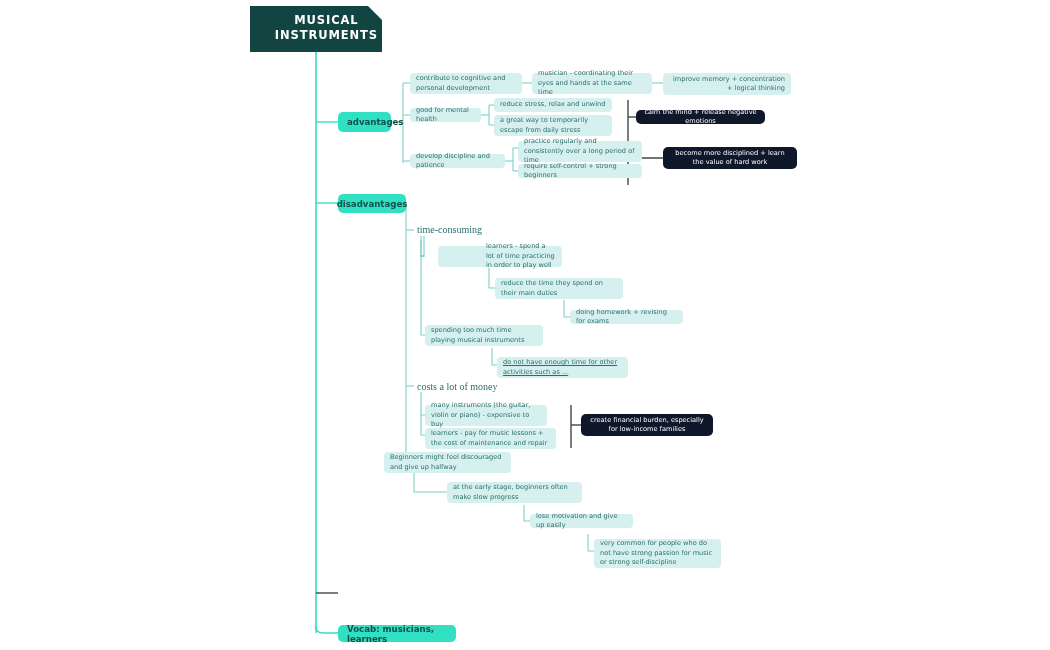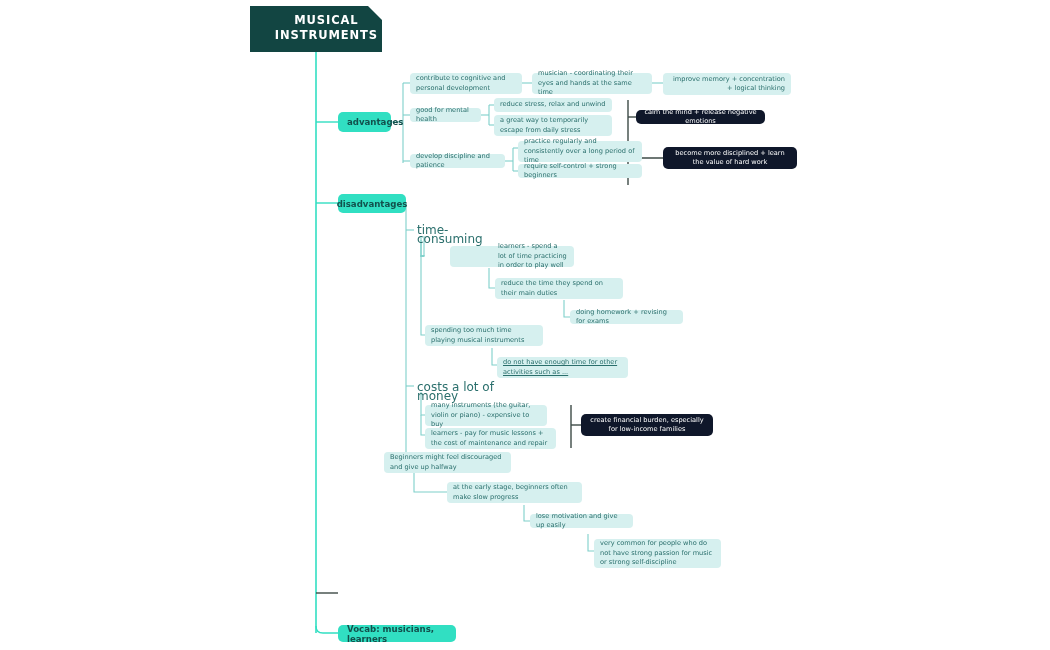--- a/index.html
+++ b/index.html
@@ -38,23 +38,24 @@
     background:#d6f0ef;color:#2a6f6c;
     border-radius:4px;
     font-size:6.6px;line-height:9.4px;
     padding:4px 6px;
     display:flex;align-items:center;
   }
 
   
   .plain-node{
     color:#2a6f6c;background:transparent;
-    font-size:12px;line-height:9.4px;
-    display:flex;align-items:flex-start;
+    font-size:10px;line-height:9.4px;
+    display:flex;align-items:center;
     padding:2px 3px;
+    font-family:Liberation Serif, serif;
   }
 
   
   .dark-node{
     background:#0f172a;color:#ffffff;
     border-radius:5px;
     font-size:6.6px;line-height:9.4px;
     padding:5px 8px;
     text-align:center;
     display:flex;align-items:center;justify-content:center;
@@ -175,21 +176,21 @@
     <span>become more disciplined + learn the value of hard work</span>
   </div>
 
   <div class="node accent-node" style="left:338px;top:194px;width:68px;height:19px;justify-content:center;">
     <span>disadvantages</span>
   </div>
 
   <div class="node plain-node" style="left:414px;top:224px;width:80px;height:12px;">
     <span>time-consuming</span>
   </div>
-  <div class="node leaf-node" style="left:450px;top:246px;width:124px;height:21px;padding-left:48px;">
+  <div class="node leaf-node" style="left:438px;top:246px;width:124px;height:21px;padding-left:48px;">
     <span>learners - spend a lot of time practicing in order to play well</span>
   </div>
   <div class="node leaf-node" style="left:495px;top:278px;width:128px;height:21px;">
     <span>reduce the time they spend on their main duties</span>
   </div>
   <div class="node leaf-node" style="left:570px;top:310px;width:113px;height:14px;">
     <span>doing homework + revising for exams</span>
   </div>
   <div class="node leaf-node" style="left:425px;top:325px;width:118px;height:21px;">
     <span>spending too much time playing musical instruments</span>

